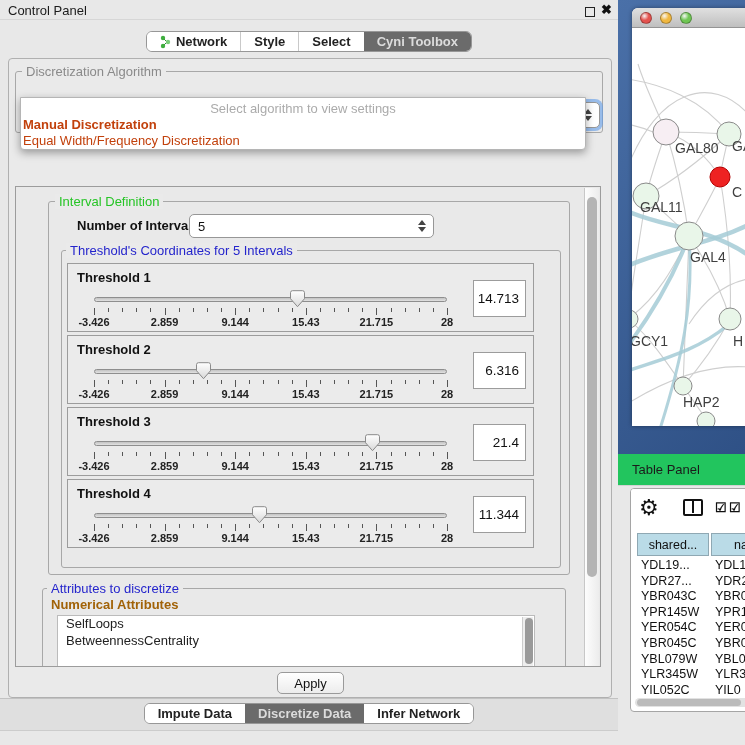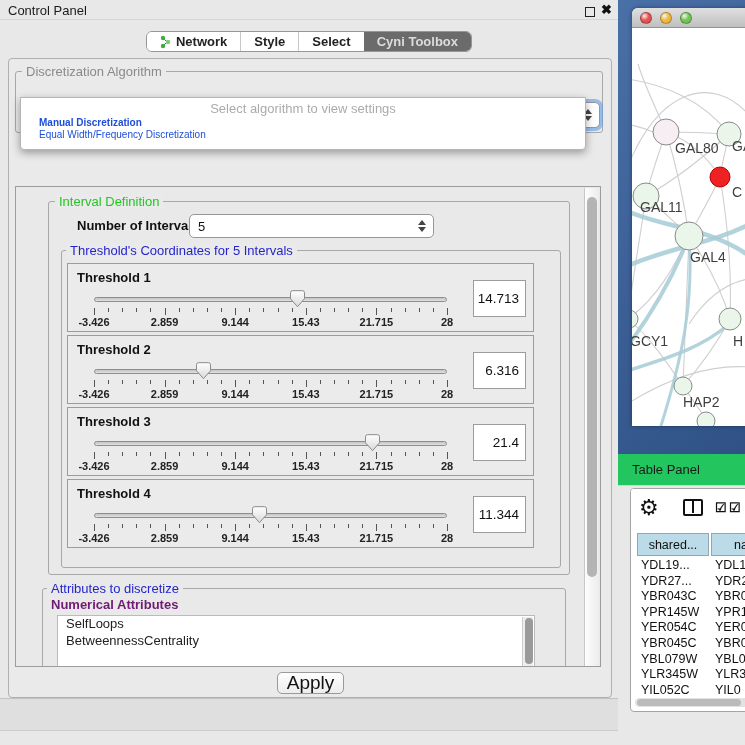--- a/index.html
+++ b/index.html
@@ -34,21 +34,21 @@
   .stepper:before, .stepper:after { content:""; position:absolute; left:0; border-left:4.5px solid transparent; border-right:4.5px solid transparent; }
   .stepper:before { top:0; border-bottom:5px solid #444; }
   .stepper:after  { bottom:0; border-top:5px solid #444; }
   .combo.focused { box-shadow:0 0 0 3px rgba(96,156,233,.6); }
 
   #algo-group  { left:6px; top:12px; width:588px; height:62px; }
   #algo-combo  { left:8px; top:30px; width:576px; height:26px; }
 
   #popup { position:absolute; left:4px; top:25px; width:566px; height:53px; background:#fff; border:1px solid #b5b5b5; border-radius:0 0 4px 4px; box-shadow:0 3px 8px rgba(0,0,0,.35); z-index:30; }
   #popup .hint { text-align:center; font-size:13px; color:#ababab; padding-top:3px; }
-  #popup .opt  { font-size:10px; color:#1d4ed8; padding:1px 2px 0 2px;margin-left:16px; }
+  #popup .opt  { font-size:13px; color:#c2410c; padding:1px 2px 0 2px; }
   #popup .opt.bold { font-weight:bold; }
 
   #tabledata-group { left:6px; top:75px; width:588px; height:49px; }
   #tabledata-combo { left:8px; top:14px; width:570px; height:25px; }
 
   #scrollpane { position:absolute; left:6px; top:127px; width:586px; height:481px; background:#e9e9e9; border:1px solid #9c9c9c; overflow:hidden; }
   #vscroll { position:absolute; right:1px; top:1px; width:15px; height:479px; background:linear-gradient(90deg,#fdfdfd,#ececec); border-left:1px solid #c7c7c7; }
   #vscroll .thumb { position:absolute; left:2px; top:9px; width:10px; height:380px; background:#b4b4b4; border-radius:6px; }
 
   #interval-group { left:32px; top:14px; width:522px; height:374px; }
@@ -64,27 +64,27 @@
   .track { position:absolute; left:0; top:33px; width:353px; height:5px; border:1px solid #8e8e8e; border-radius:3px; background:linear-gradient(#c2c2c2,#e2e2e2); }
   .thumb-svg { position:absolute; top:26px; width:15px; height:18px; }
   .tick { position:absolute; top:44px; width:1px; background:#555; }
   .tick.major { height:7px; }
   .tick.minor { height:4px; }
   .ticklabel { position:absolute; top:52px; transform:translateX(-50%); font-size:11px; font-weight:bold; color:#222; white-space:nowrap; }
   .value-box { position:absolute; left:405px; top:16px; width:53px; height:37px; background:#fff; border:1px solid #9c9c9c; font-size:13.5px; color:#111; display:flex; align-items:center; justify-content:flex-end; padding-right:6px; }
 
   #attr-group { position:absolute; left:26px; top:401px; width:524px; height:110px; border:1px solid #a8a8a8; border-radius:3px; }
   #attr-group > .legend { position:absolute; top:-8px; left:4px; background:#e9e9e9; padding:0 4px; font-size:13px; color:#2525cc; }
-  #attr-subtitle { position:absolute; left:8px; top:8px; font-size:13px; font-weight:bold; color:#701a75; }
+  #attr-subtitle { position:absolute; left:8px; top:8px; font-size:13px; font-weight:bold; color:#a16207; }
   #attr-list { position:absolute; left:14px; top:26px; width:478px; height:80px; background:#fff; border:1px solid #bbb; overflow:hidden; }
   #attr-list .item { font-size:13px; color:#222; padding:1px 0 1px 8px; line-height:14.5px; }
   #attr-scroll { position:absolute; right:1px; top:1px; width:11px; height:78px; background:#eee; border-left:1px solid #ccc; }
   #attr-scroll .thumb { position:absolute; left:1.5px; top:1px; width:8px; height:46px; background:#9a9a9a; border-radius:5px; }
 
-  #apply-btn { position:absolute; left:268px; top:613px; width:67px; height:22px; background:linear-gradient(#ffffff,#ececec); border:1px solid #9a9a9a; border-radius:5px; font-size:19px; color:#111; display:flex; align-items:center; justify-content:center; }
+  #apply-btn { position:absolute; left:268px; top:613px; width:67px; height:22px; background:linear-gradient(#ffffff,#ececec); border:1px solid #9a9a9a; border-radius:5px; font-size:13px; color:#111; display:flex; align-items:center; justify-content:center; }
 
   #bottom-strip { position:absolute; left:0; top:698px; width:618px; height:33px; background:#dfdfdf; border-top:1px solid #c2c2c2; border-bottom:1px solid #cccccc; }
   .tabbar.bottom { top:703px; }
 
   
   #blue-frame { position:absolute; left:618px; top:0; width:127px; height:454px; background:linear-gradient(135deg,#4a70a8,#2f5186); }
   #net-window { position:absolute; left:14px; top:8px; width:120px; height:418px; background:#fff; border-radius:6px 6px 0 0; box-shadow:0 0 4px rgba(0,0,0,.4); overflow:hidden; }
   #net-titlebar { position:absolute; left:0; top:0; width:100%; height:20px; background:linear-gradient(#e0e0e0,#bfbfbf); border-bottom:1px solid #949494; }
   .light { position:absolute; top:4px; width:12px; height:12px; border-radius:50%; border:1px solid rgba(0,0,0,.3); }
   #net-canvas { position:absolute; left:0; top:21px; width:120px; height:397px; background:#fff; }
@@ -384,20 +384,33 @@
 
       <div id="vscroll">
           <div class="thumb"></div>
         </div>
     </div>
 
     <div id="apply-btn">Apply</div>
   </div>
 
   <div id="bottom-strip"></div>
+  <div class="tabbar bottom">
+    <div class="tab-pill" id="bottom-tabs">
+        <div class="tab">
+          <span>Impute Data</span>
+        </div>
+        <div class="tab selected">
+          <span>Discretize Data</span>
+        </div>
+        <div class="tab">
+          <span>Infer Network</span>
+        </div>
+      </div>
+  </div>
 
   <div id="blue-frame">
     <div id="net-window">
       <div id="net-titlebar">
         <span class="light" id="light-close" style="left: 8px; background: radial-gradient(circle at 35% 30%, rgba(255, 255, 255, 0.8) 0%, rgb(228, 82, 78) 45%, rgb(228, 82, 78) 100%);"></span>
         <span class="light" id="light-min" style="left: 28px; background: radial-gradient(circle at 35% 30%, rgba(255, 255, 255, 0.8) 0%, rgb(240, 183, 63) 45%, rgb(240, 183, 63) 100%);"></span>
         <span class="light" id="light-max" style="left: 48px; background: radial-gradient(circle at 35% 30%, rgba(255, 255, 255, 0.8) 0%, rgb(111, 198, 83) 45%, rgb(111, 198, 83) 100%);"></span>
       </div>
       <div id="net-canvas">
         <svg id="net-svg" width="120" height="397" viewBox="0 0 120 397">

